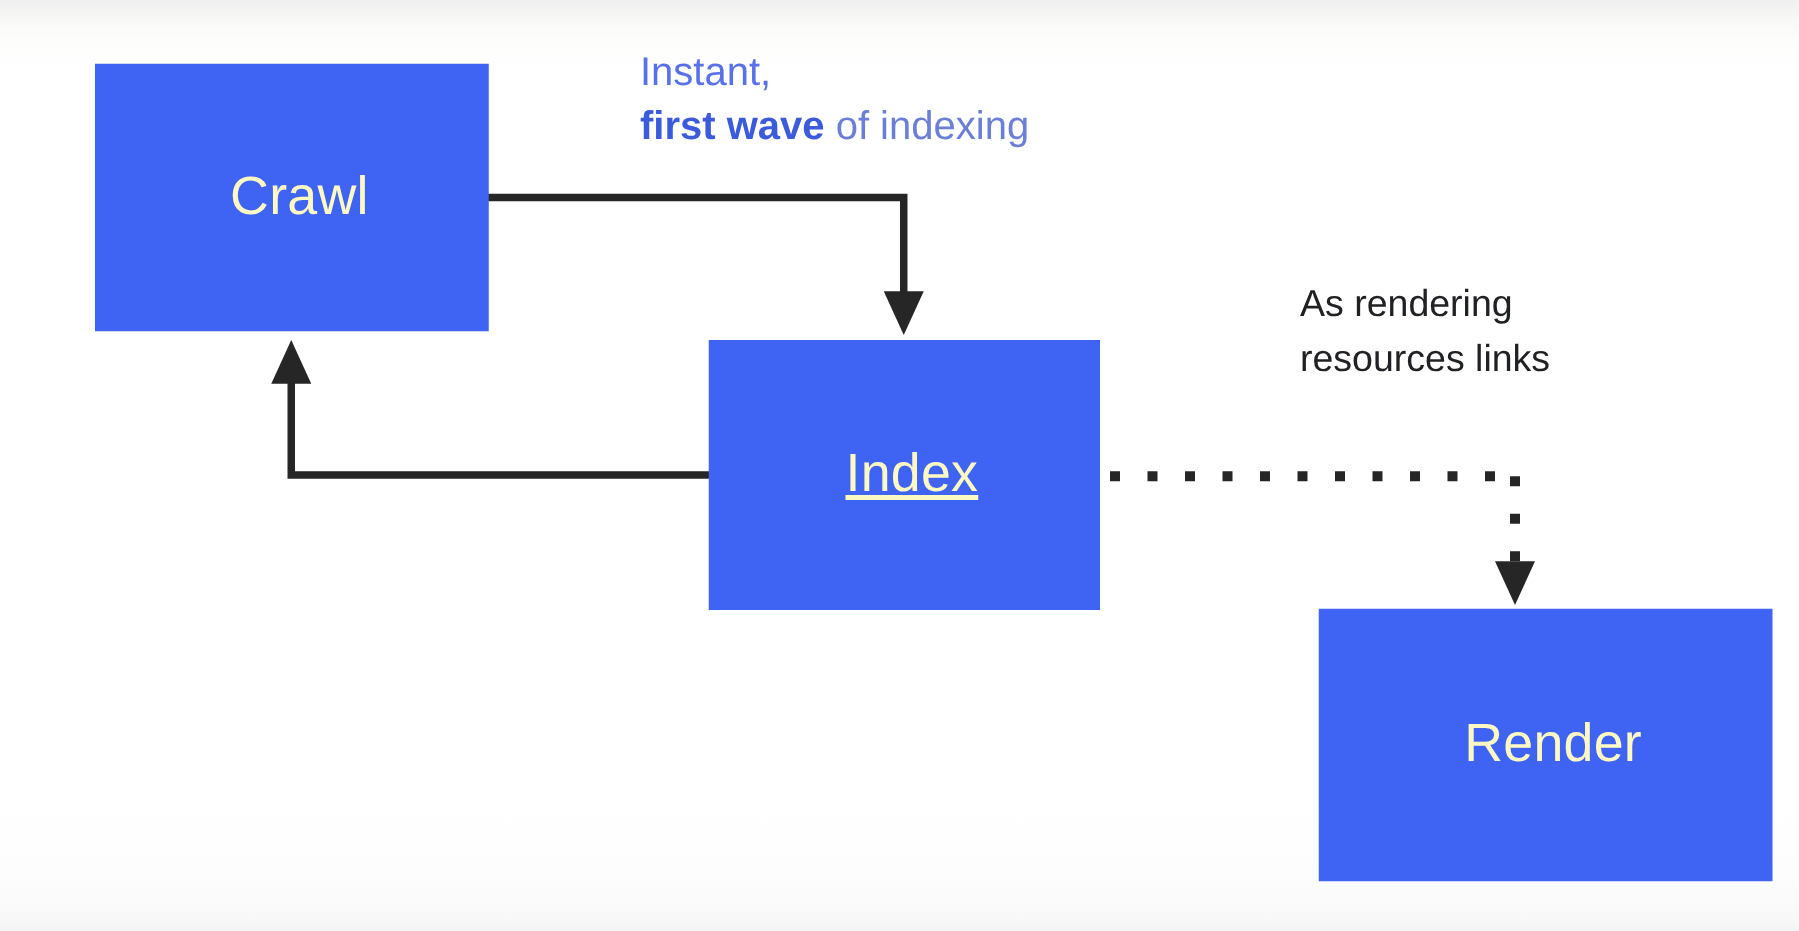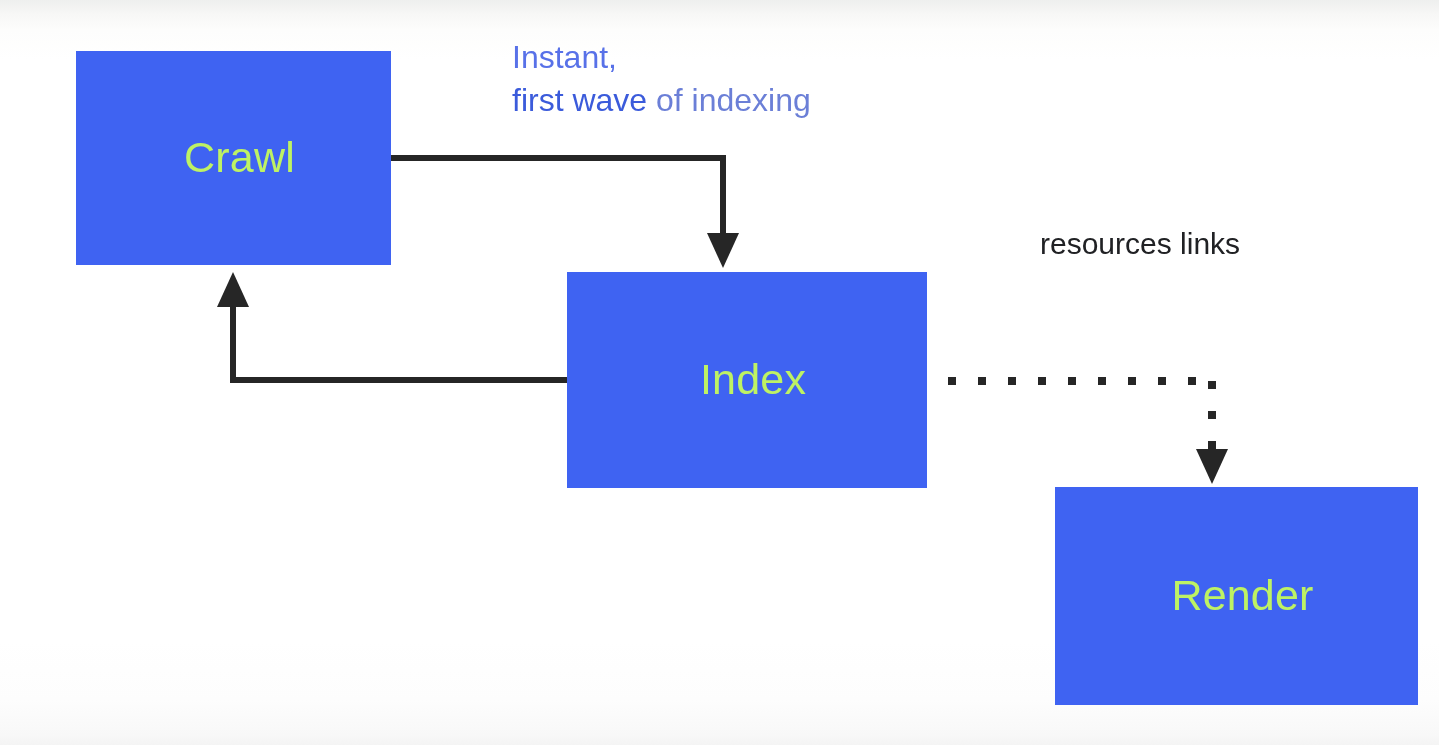--- a/index.html
+++ b/index.html
@@ -27,36 +27,36 @@
         #f4f4f4 745px);
   }
 
   
   .node {
     position: absolute;
     display: flex;
     align-items: center;
     justify-content: center;
     background: #3f63f2;
-    color: #bef264;
+    color: #fef9c3;
     font-size: 43px;
     font-weight: 400;
     letter-spacing: 0.2px;
     line-height: 1;
     user-select: none;
     box-sizing: border-box;
     padding-left: 12px;
   }
   .node-label {
     display: block;
     transform: translateY(-1px);
   }
 
   #node-crawl  { left: 76px;   top: 51px;  width: 315px; height: 214px; }
-  #node-index  { left: 567px;  top: 272px; width: 360px; height: 216px; }
+  #node-index  { left: 567px;  top: 272px; width: 313px; height: 216px; text-decoration: underline; }
   #node-render { left: 1055px; top: 487px; width: 363px; height: 218px; }
 
   
   #connectors {
     position: absolute;
     left: 0;
     top: 0;
     width: 1439px;
     height: 745px;
     pointer-events: none;
@@ -75,21 +75,21 @@
 
   #ann-first-wave {
     left: 512px;
     top: 36px;
     width: 420px;
     color: #5871e8;
     font-size: 32px;
     line-height: 1.34;
   }
   #ann-first-wave .strong {
-    font-weight: 400;
+    font-weight: 700;
     color: #3b5bdb;
   }
   #ann-first-wave .light {
     font-weight: 400;
     color: #6b7fd7;
   }
 
   #ann-new-links {
     left: 78px;
     top: 436px;
@@ -144,16 +144,17 @@
 
   <div class="annotation" id="ann-first-wave">
     <div>Instant,</div>
     <div>
       <span class="strong">first wave</span><span class="light"> of indexing</span>
     </div>
   </div>
 
 
   <div class="annotation" id="ann-rendering">
+    <div>As rendering</div>
     <div>resources links</div>
   </div>
 
 </div>
 
 </body></html>

